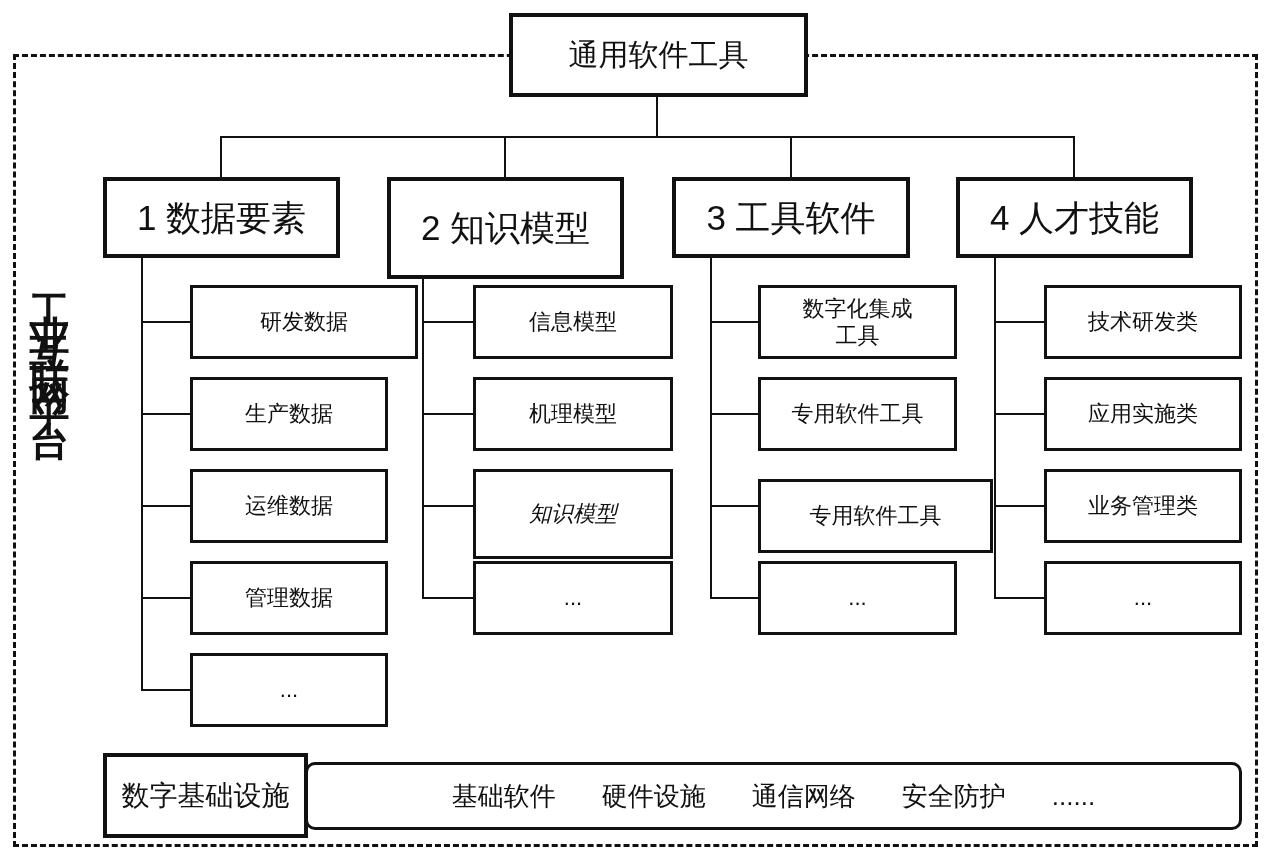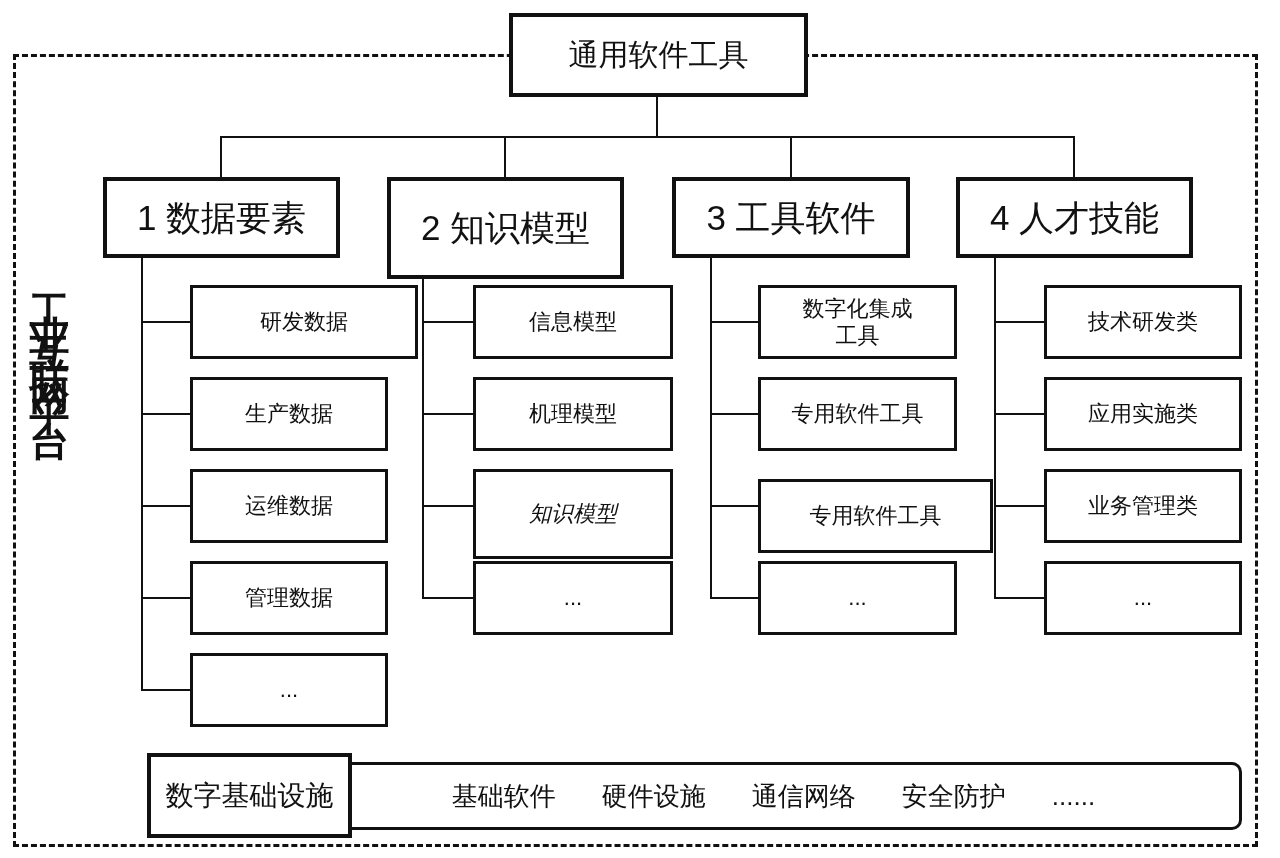--- a/index.html
+++ b/index.html
@@ -94,15 +94,15 @@
 
   <div class="box infra-bar" style="left:305px;top:762px;width:937px;height:68px;border-radius:10px;">
     <div class="infra-items">
       <span>基础软件</span>
       <span>硬件设施</span>
       <span>通信网络</span>
       <span>安全防护</span>
       <span>......</span>
     </div>
   </div>
-  <div class="box b4 infra-label" style="left:103px;top:753px;width:205px;height:85px;z-index:3;margin-left:44px;">数字基础设施</div>
+  <div class="box b4 infra-label" style="left:103px;top:753px;width:205px;height:85px;z-index:3;">数字基础设施</div>
 
 </div>
 
 </body></html>

